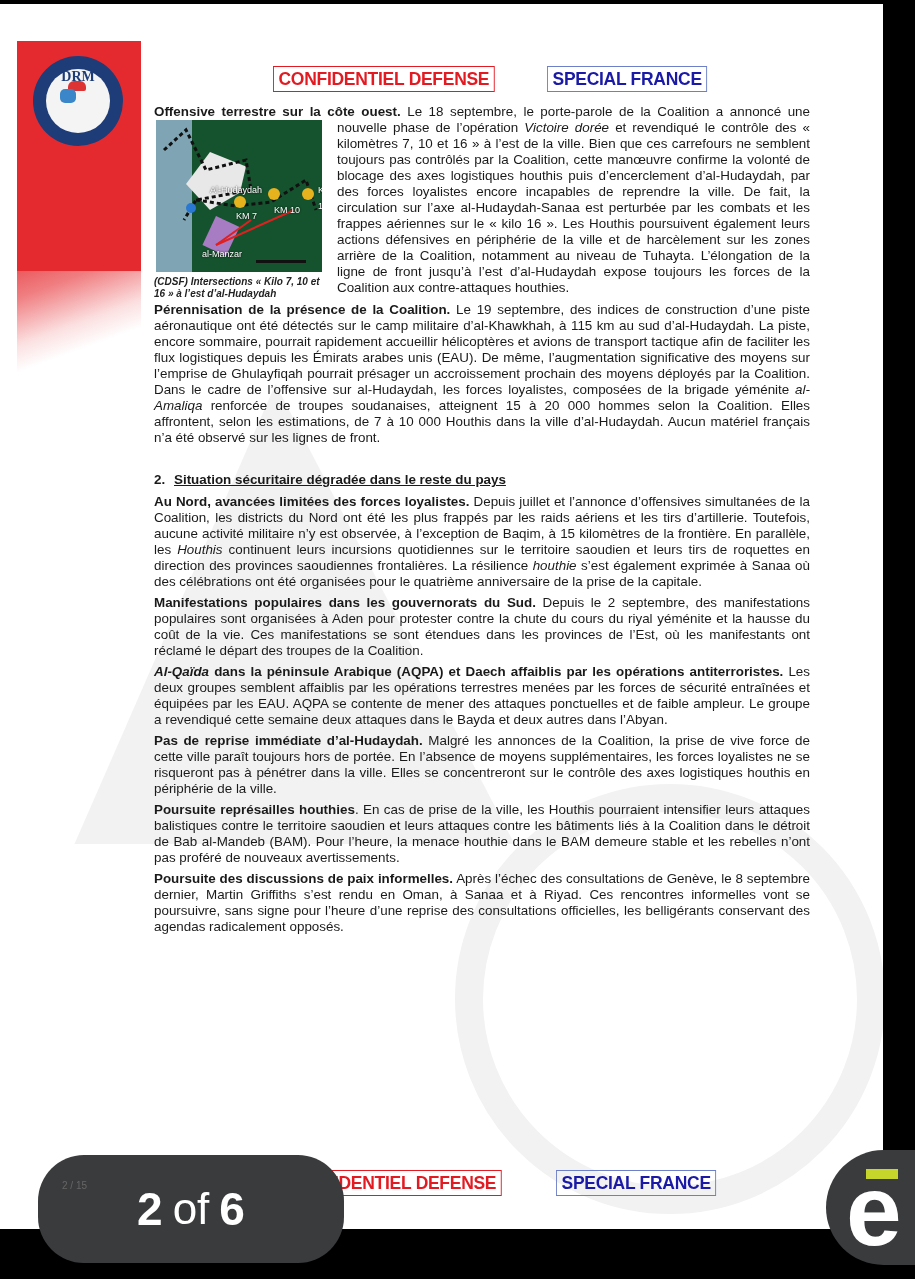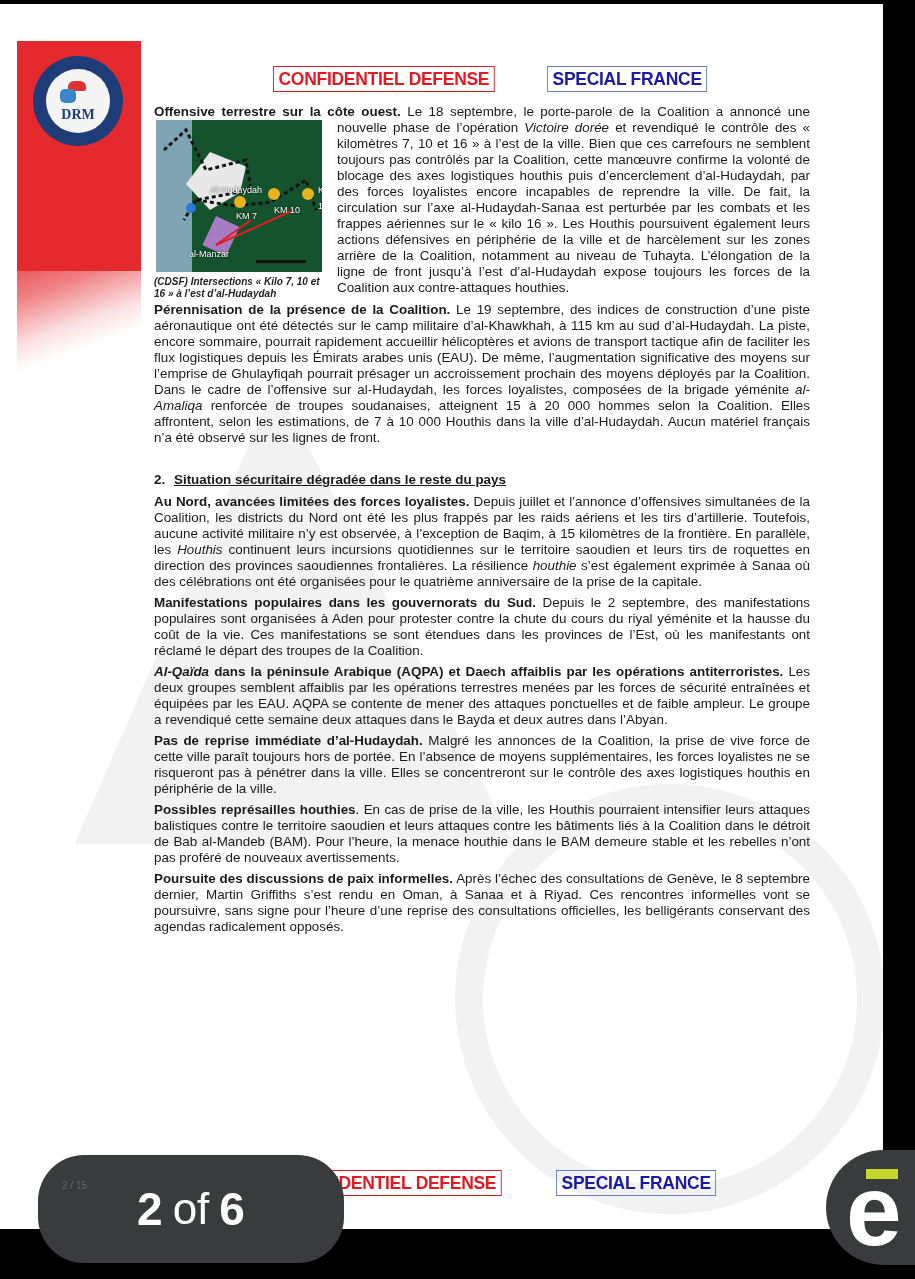--- a/index.html
+++ b/index.html
@@ -5,21 +5,21 @@
   html, body { margin:0; padding:0; }
   body { width:915px; height:1279px; background:#000; position:relative; overflow:hidden; font-family:"Liberation Sans", sans-serif; }
   .page { position:absolute; left:0; top:4px; width:883px; height:1225px; background:#fff; overflow:hidden; }
   .red-band { position:absolute; left:17px; top:37px; width:124px; height:230px; background:#e52a2f; }
   .red-fade { position:absolute; left:17px; top:230px; width:124px; height:140px;
     background:linear-gradient(160deg, #e52a2f 0%, rgba(229,42,47,0.6) 35%, rgba(229,42,47,0.15) 60%, rgba(255,255,255,0) 75%); }
   .watermark-a { position:absolute; left:115px; top:380px; width:0; height:0;
     border-left:120px solid transparent; border-right:320px solid transparent; border-bottom:460px solid #ececec; transform:skewX(-10deg); opacity:0.7; }
   .watermark-circle { position:absolute; left:455px; top:780px; width:430px; height:430px; border-radius:50%; border:28px solid #f2f2f2; box-sizing:border-box; }
   .logo { position:absolute; left:33px; top:52px; width:90px; height:90px; border-radius:50%; background:#1d3c78; display:flex; align-items:center; justify-content:center; }
-  .logo-inner { width:64px; height:64px; border-radius:50%; background:#f4f4f4; display:flex; flex-direction:column; align-items:center; justify-content:flex-end; padding-bottom:10px; box-sizing:border-box; position:relative; }
+  .logo-inner { width:64px; height:64px; border-radius:50%; background:#f4f4f4; display:flex; flex-direction:column; align-items:center; justify-content:flex-start; padding-bottom:10px; box-sizing:border-box; position:relative; }
   .logo-inner .flag1 { position:absolute; top:12px; left:22px; width:18px; height:10px; background:#d33; border-radius:6px 6px 2px 2px; }
   .logo-inner .flag2 { position:absolute; top:20px; left:14px; width:16px; height:14px; background:#3a86c8; border-radius:5px; }
   .logo-inner .txt { font-family:"Liberation Serif", serif; font-size:14px; color:#1d3c78; font-weight:bold; position:relative; }
   .stamp { position:absolute; font-family:"Liberation Sans", sans-serif; font-weight:bold; font-size:19px; padding:1px 5px; letter-spacing:-0.3px; transform:scaleX(0.92); transform-origin:left center;}
   .stamp.red { color:#e21b23; border:1px solid #e21b23; }
   .stamp.blue { color:#1a1aa6; border:1px solid #6d7fc8; }
   .content { position:absolute; left:154px; top:100px; width:656px; font-size:13.4px; line-height:16px; color:#1a1a1a; }
   .content p { margin:0 0 5px 0; text-align:justify; }
   .h { font-weight:bold; margin:2px 0 6px 0; font-size:13.4px; }
   .h .num { display:inline-block; width:20px; }
@@ -78,21 +78,21 @@
             <circle cx="84" cy="82" r="6" fill="#e6b21e"></circle>
             <circle cx="118" cy="74" r="6" fill="#e6b21e"></circle>
             <circle cx="152" cy="74" r="6" fill="#e6b21e"></circle>
             <circle cx="35" cy="88" r="5" fill="#2a78d2"></circle>
             <rect x="100" y="140" width="50" height="3" fill="#111"></rect>
           </svg>
           <span class="lbl" style="left:54px; top:62px;">Al-Hudaydah</span>
           <span class="lbl" style="left:80px; top:88px;">KM 7</span>
           <span class="lbl" style="left:118px; top:82px;">KM 10</span>
           <span class="lbl" style="left:138px; top:62px;margin-left:24px;">KM 16</span>
-          <span class="lbl" style="left:0px; top:126px;padding-left:33px;">al-Manzar</span>
+          <span class="lbl" style="left:13px; top:126px;padding-left:33px;">al-Manzar</span>
         </span>
         <span class="caption" style="display:block">(CDSF) Intersections « Kilo 7, 10 et 16 » à l’est d’al-Hudaydah</span>
       </span>
       <i>Victoire dorée</i><span> et revendiqué le contrôle des « kilomètres 7, 10 et 16 » à l’est de la ville. Bien que ces carrefours ne semblent toujours pas contrôlés par la Coalition, cette manœuvre confirme la volonté de blocage des axes logistiques houthis puis d’encerclement d’al-Hudaydah, par des forces loyalistes encore incapables de reprendre la ville. De fait, la circulation sur l’axe al-Hudaydah-Sanaa est perturbée par les combats et les frappes aériennes sur le « kilo 16 ». Les Houthis poursuivent également leurs actions défensives en périphérie de la ville et de harcèlement sur les zones arrière de la Coalition, notamment au niveau de Tuhayta. L’élongation de la ligne de front jusqu’à l’est d’al-Hudaydah expose toujours les forces de la Coalition aux contre-attaques houthies.</span>
     </p>
     <p style="clear:both">
       <b>Pérennisation de la présence de la Coalition.</b><span> Le 19 septembre, des indices de construction d’une piste aéronautique ont été détectés sur le camp militaire d’al-Khawkhah, à 115 km au sud d’al-Hudaydah. La piste, encore sommaire, pourrait rapidement accueillir hélicoptères et avions de transport tactique afin de faciliter les flux logistiques depuis les Émirats arabes unis (EAU). De même, l’augmentation significative des moyens sur l’emprise de Ghulayfiqah pourrait présager un accroissement prochain des moyens déployés par la Coalition. Dans le cadre de l’offensive sur al-Hudaydah, les forces loyalistes, composées de la brigade yéménite </span><i>al-Amaliqa</i><span> renforcée de troupes soudanaises, atteignent 15 à 20 000 hommes selon la Coalition. Elles affrontent, selon les estimations, de 7 à 10 000 Houthis dans la ville d’al-Hudaydah. Aucun matériel français n’a été observé sur les lignes de front.</span>
     </p>
 
     <div class="h" style="margin-top:26px">
@@ -105,21 +105,21 @@
       <b>Manifestations populaires dans les gouvernorats du Sud.</b><span> Depuis le 2 septembre, des manifestations populaires sont organisées à Aden pour protester contre la chute du cours du riyal yéménite et la hausse du coût de la vie. Ces manifestations se sont étendues dans les provinces de l’Est, où les manifestants ont réclamé le départ des troupes de la Coalition.</span>
     </p>
     <p>
       <b><i>Al-Qaïda</i><span> dans la péninsule Arabique (AQPA) et Daech affaiblis par les opérations antiterroristes.</span></b><span> Les deux groupes semblent affaiblis par les opérations terrestres menées par les forces de sécurité entraînées et équipées par les EAU. AQPA se contente de mener des attaques ponctuelles et de faible ampleur. Le groupe a revendiqué cette semaine deux attaques dans le Bayda et deux autres dans l’Abyan.</span>
     </p>
 
     <p>
       <b>Pas de reprise immédiate d’al-Hudaydah.</b><span> Malgré les annonces de la Coalition, la prise de vive force de cette ville paraît toujours hors de portée. En l’absence de moyens supplémentaires, les forces loyalistes ne se risqueront pas à pénétrer dans la ville. Elles se concentreront sur le contrôle des axes logistiques houthis en périphérie de la ville.</span>
     </p>
     <p>
-      <b>Possibles représailles houthies</b><span>. En cas de prise de la ville, les Houthis pourraient intensifier leurs attaques balistiques contre le territoire saoudien et leurs attaques contre les bâtiments liés à la Coalition dans le détroit de Bab al-Mandeb (BAM). Pour l’heure, la menace houthie dans le BAM demeure stable et les rebelles n’ont pas proféré de nouveaux avertissements.</span>
+      <b>Poursuite représailles houthies</b><span>. En cas de prise de la ville, les Houthis pourraient intensifier leurs attaques balistiques contre le territoire saoudien et leurs attaques contre les bâtiments liés à la Coalition dans le détroit de Bab al-Mandeb (BAM). Pour l’heure, la menace houthie dans le BAM demeure stable et les rebelles n’ont pas proféré de nouveaux avertissements.</span>
     </p>
     <p>
       <b>Poursuite des discussions de paix informelles.</b><span> Après l’échec des consultations de Genève, le 8 septembre dernier, Martin Griffiths s’est rendu en Oman, à Sanaa et à Riyad. Ces rencontres informelles vont se poursuivre, sans signe pour l’heure d’une reprise des consultations officielles, les belligérants conservant des agendas radicalement opposés.</span>
     </p>
   </div>
 
   <div class="stamp red" style="left:280px; top:1166px;">CONFIDENTIEL DEFENSE</div>
   <div class="stamp blue" style="left:556px; top:1166px;">SPECIAL FRANCE</div>
 </div>
 

